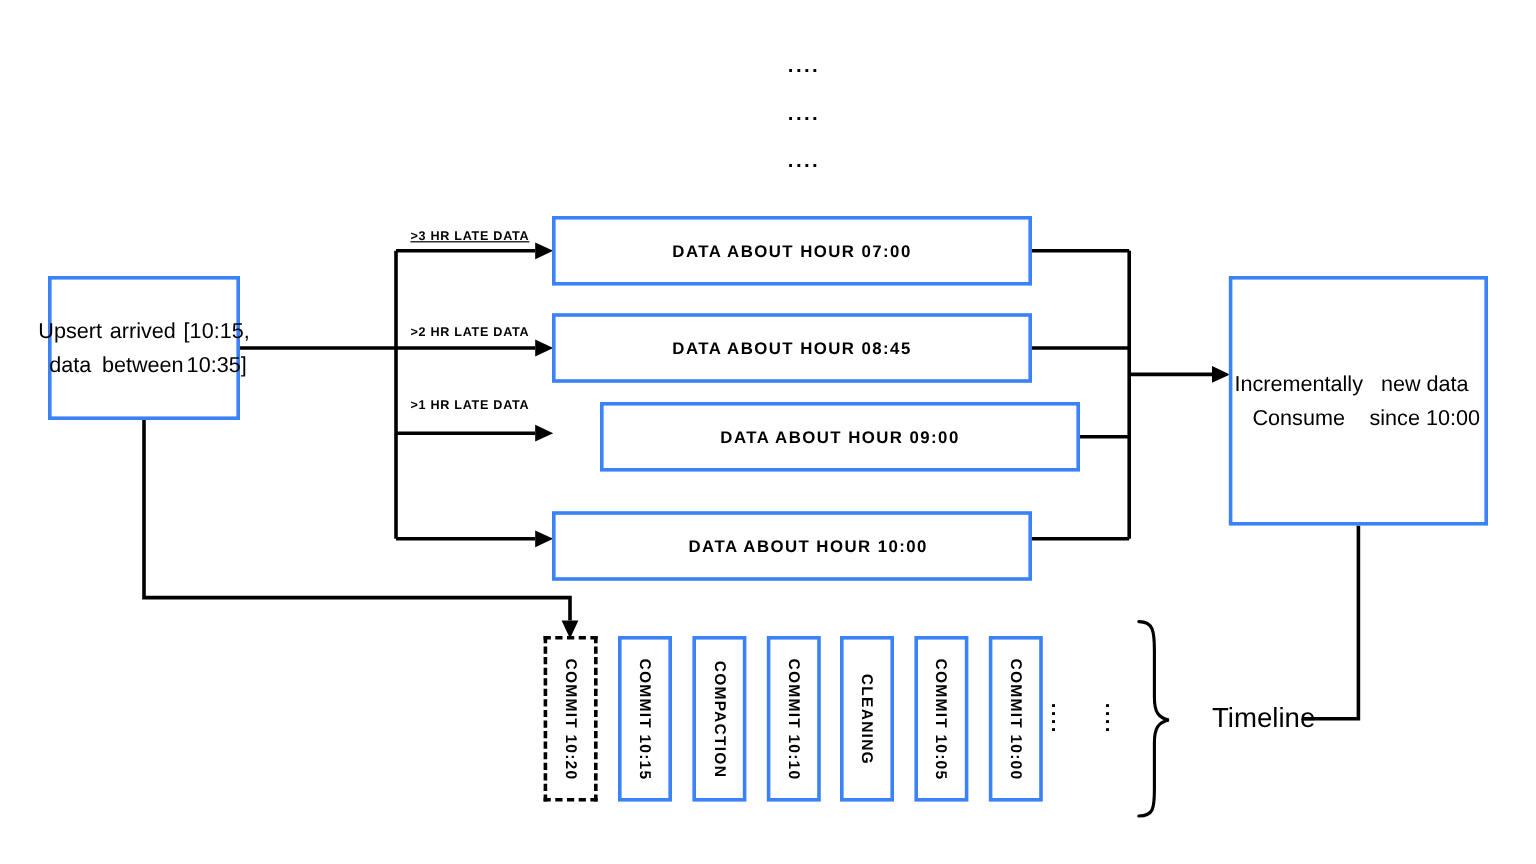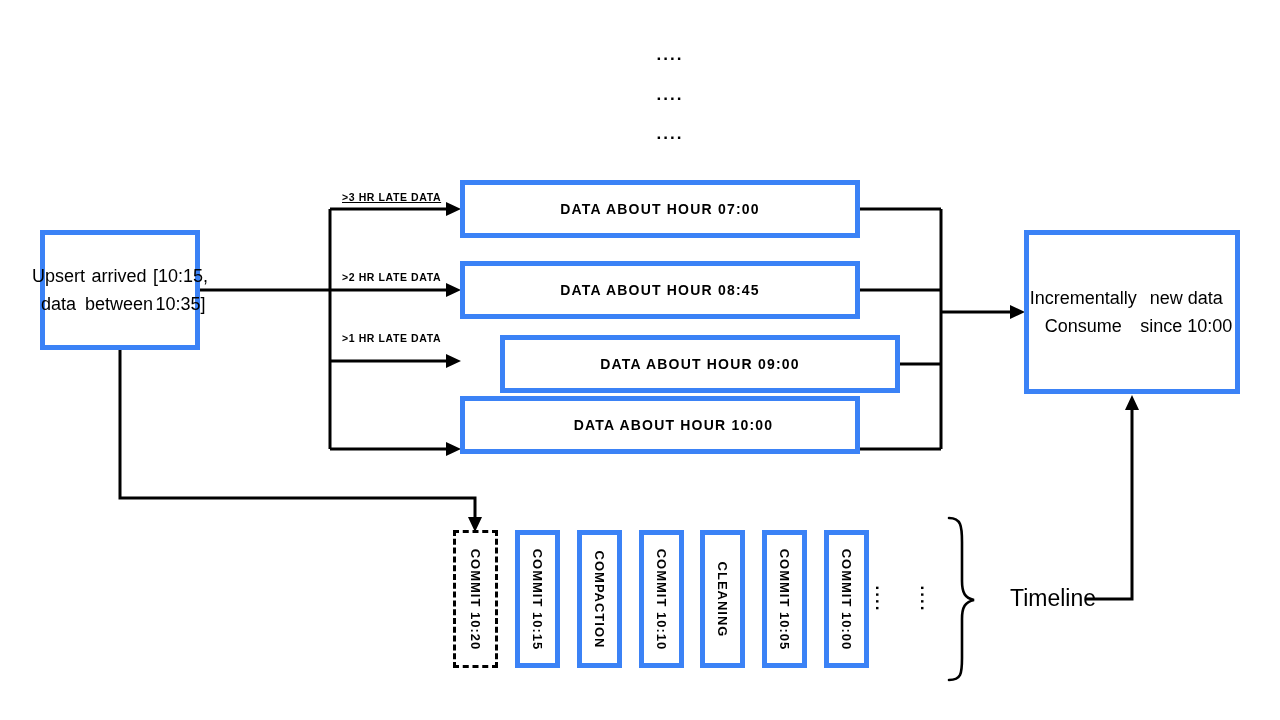--- a/index.html
+++ b/index.html
@@ -4,31 +4,31 @@
 <style>
   html,body { margin:0; padding:0; }
   body {
     width:1280px; height:720px; position:relative; overflow:hidden;
     background:#ffffff; color:#000000;
     font-family:"Liberation Sans", sans-serif;
   }
   svg.connectors { position:absolute; left:0; top:0; width:1280px; height:720px; }
   .box {
     position:absolute; box-sizing:border-box; background:#ffffff;
-    border:5px solid #3b82f6; display:flex; align-items:center; justify-content:center;
+    border:3px solid #3b82f6; display:flex; align-items:center; justify-content:center;
     text-align:center;
   }
   .lines-box { flex-direction:row; font-size:18px; line-height:28px; }
   .upsert-box { left:40px; top:230px; width:160px; height:120px; }
-  .consume-box { left:1024px; top:230px; width:216px; height:164px; }
+  .consume-box { left:1024px; top:230px; width:216px; height:208px; }
   .hour-box {
     left:460px; width:400px; height:58px;
     font-weight:bold; font-size:14px; letter-spacing:1.2px;
   }
-  .hour-0 { top:180px; } .hour-1 { top:261px; } .hour-2 { top:335px;margin-left:40px; } .hour-3 { top:396px;padding-left:27px; }
+  .hour-0 { top:180px; } .hour-1 { top:261px; } .hour-2 { top:335px;margin-left:40px; } .hour-3 { top:426px;padding-left:27px; }
   .late-label {
     position:absolute; left:342px; width:120px;
     font-weight:bold; font-size:10.5px; letter-spacing:0.6px; white-space:nowrap;
   }
   .late-0 { top:191px;text-decoration:underline; } .late-1 { top:271px; } .late-2 { top:332px; }
   .tl-box { top:530px; width:45px; height:138px; }
   .tl-box .vtext {
     transform:rotate(90deg); white-space:nowrap;
     font-weight:bold; font-size:13px; letter-spacing:1px;
   }

